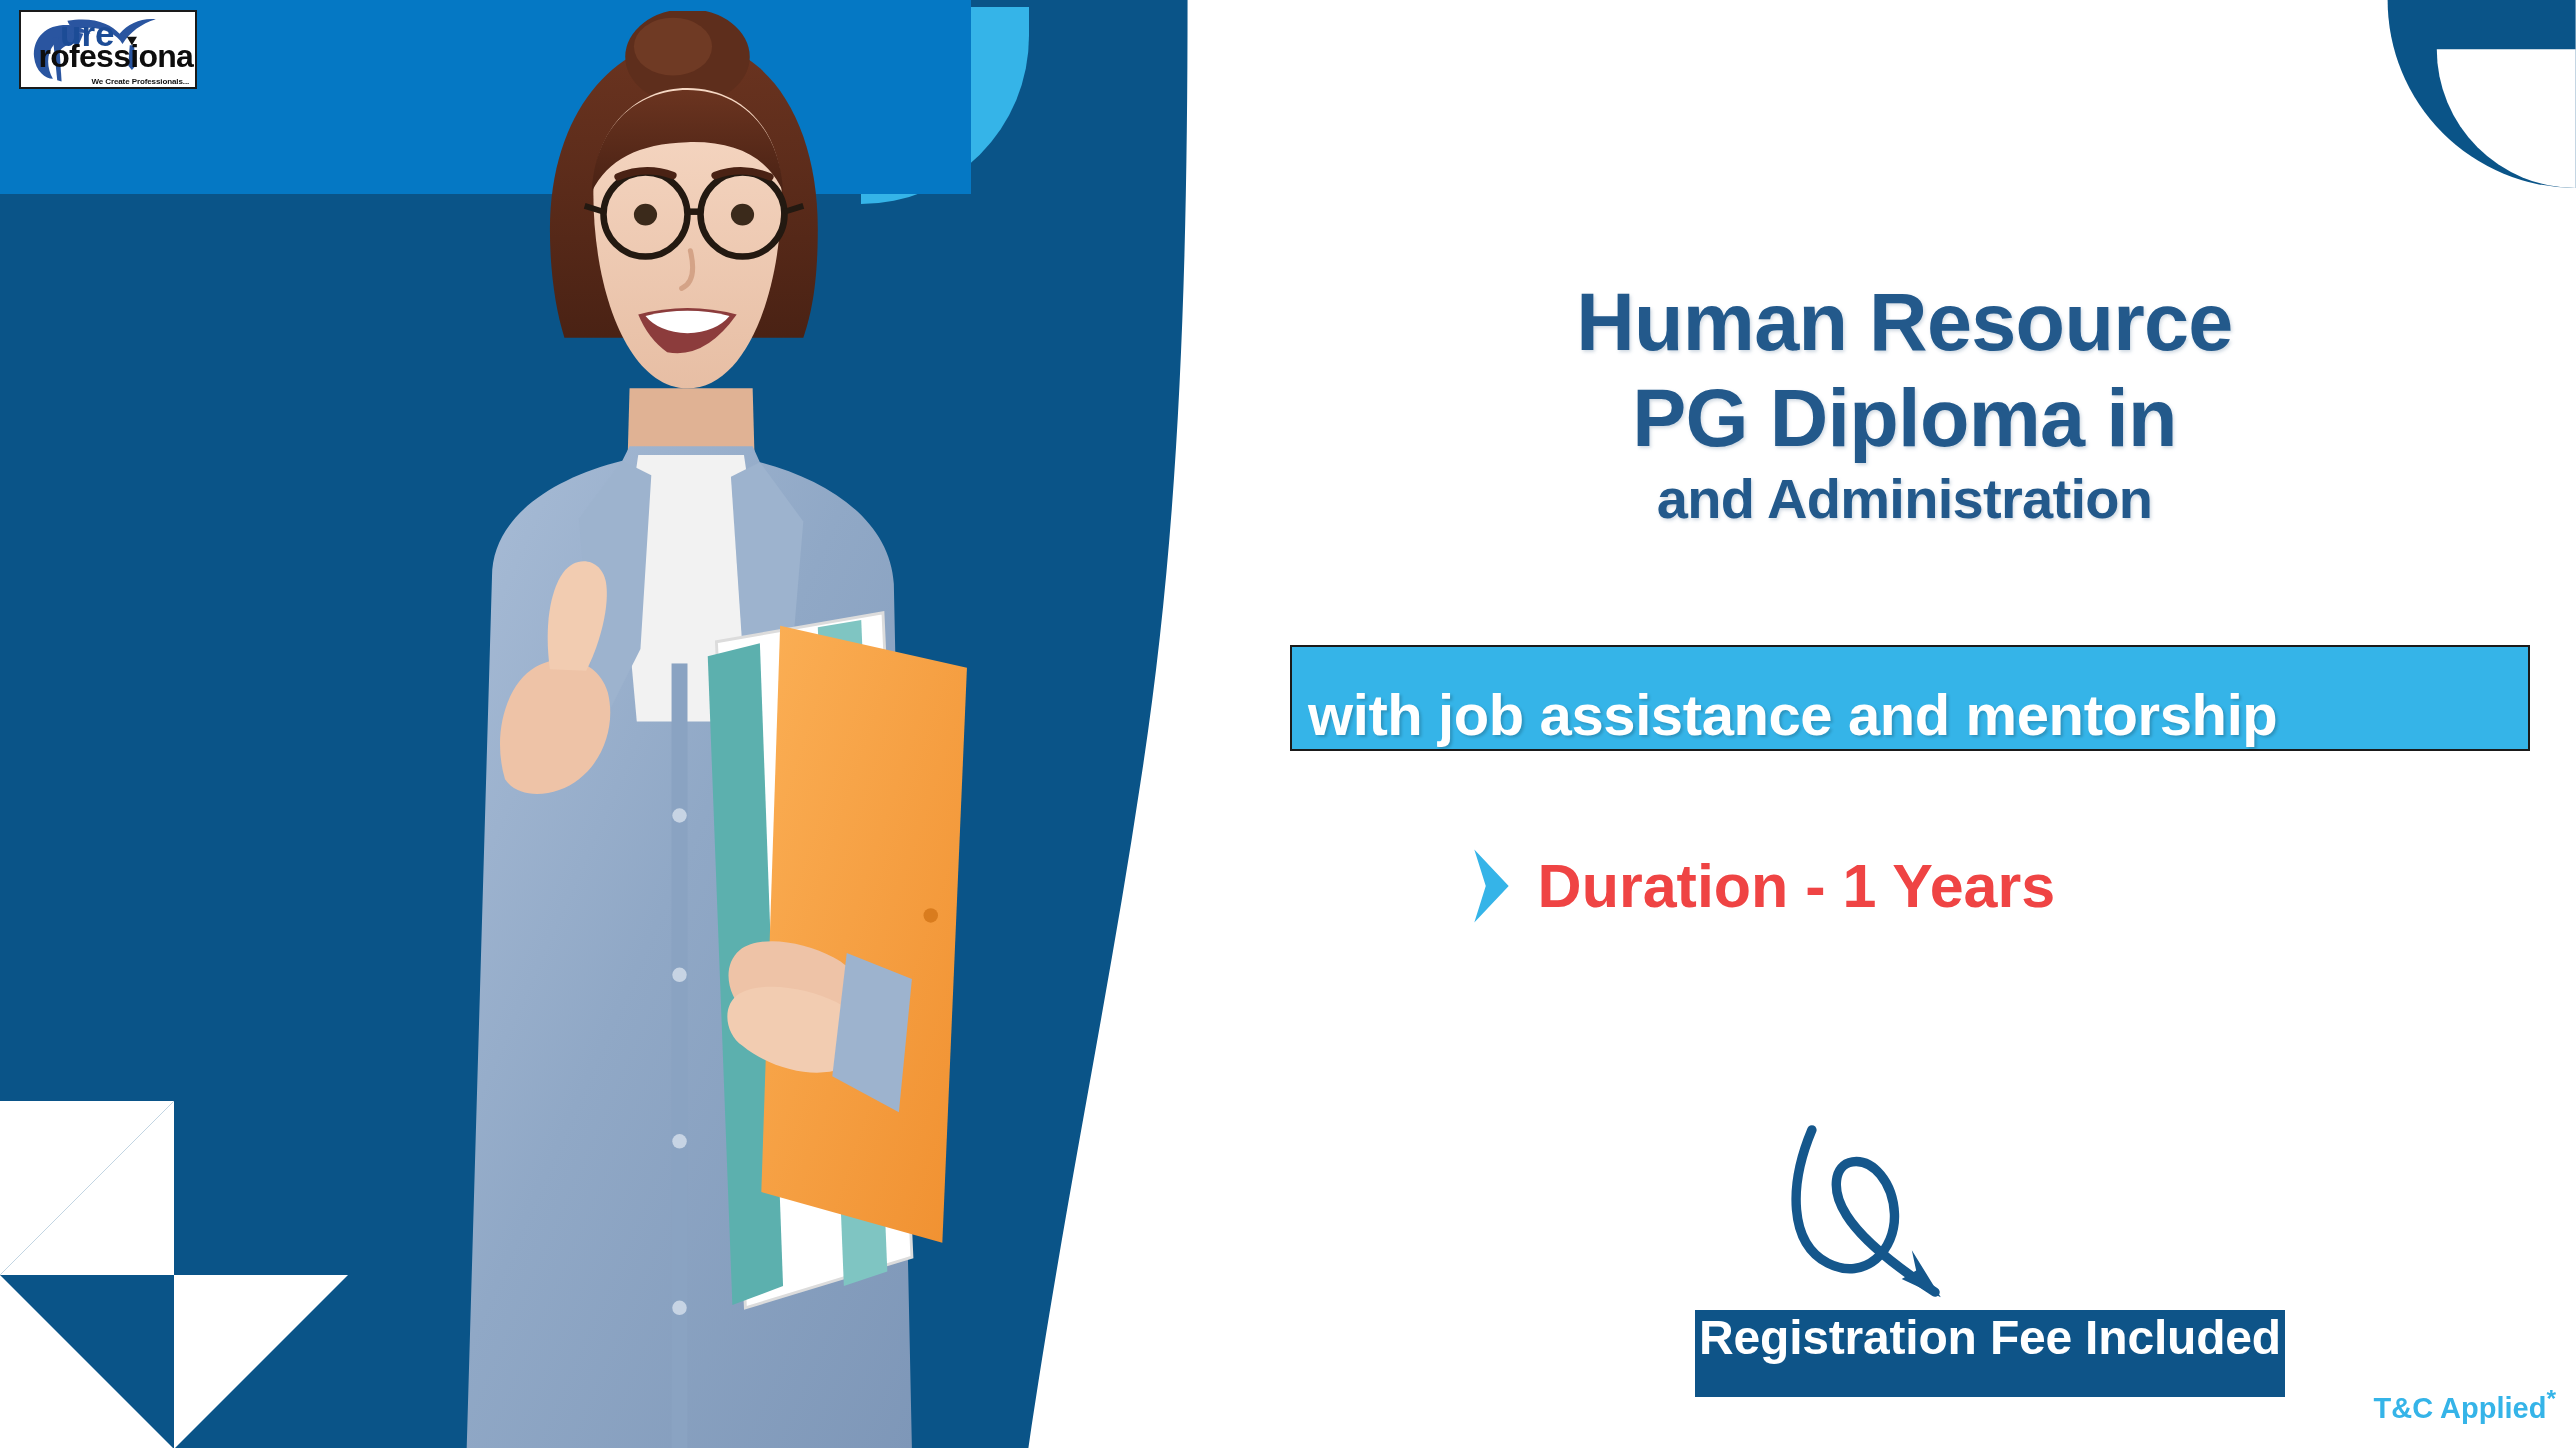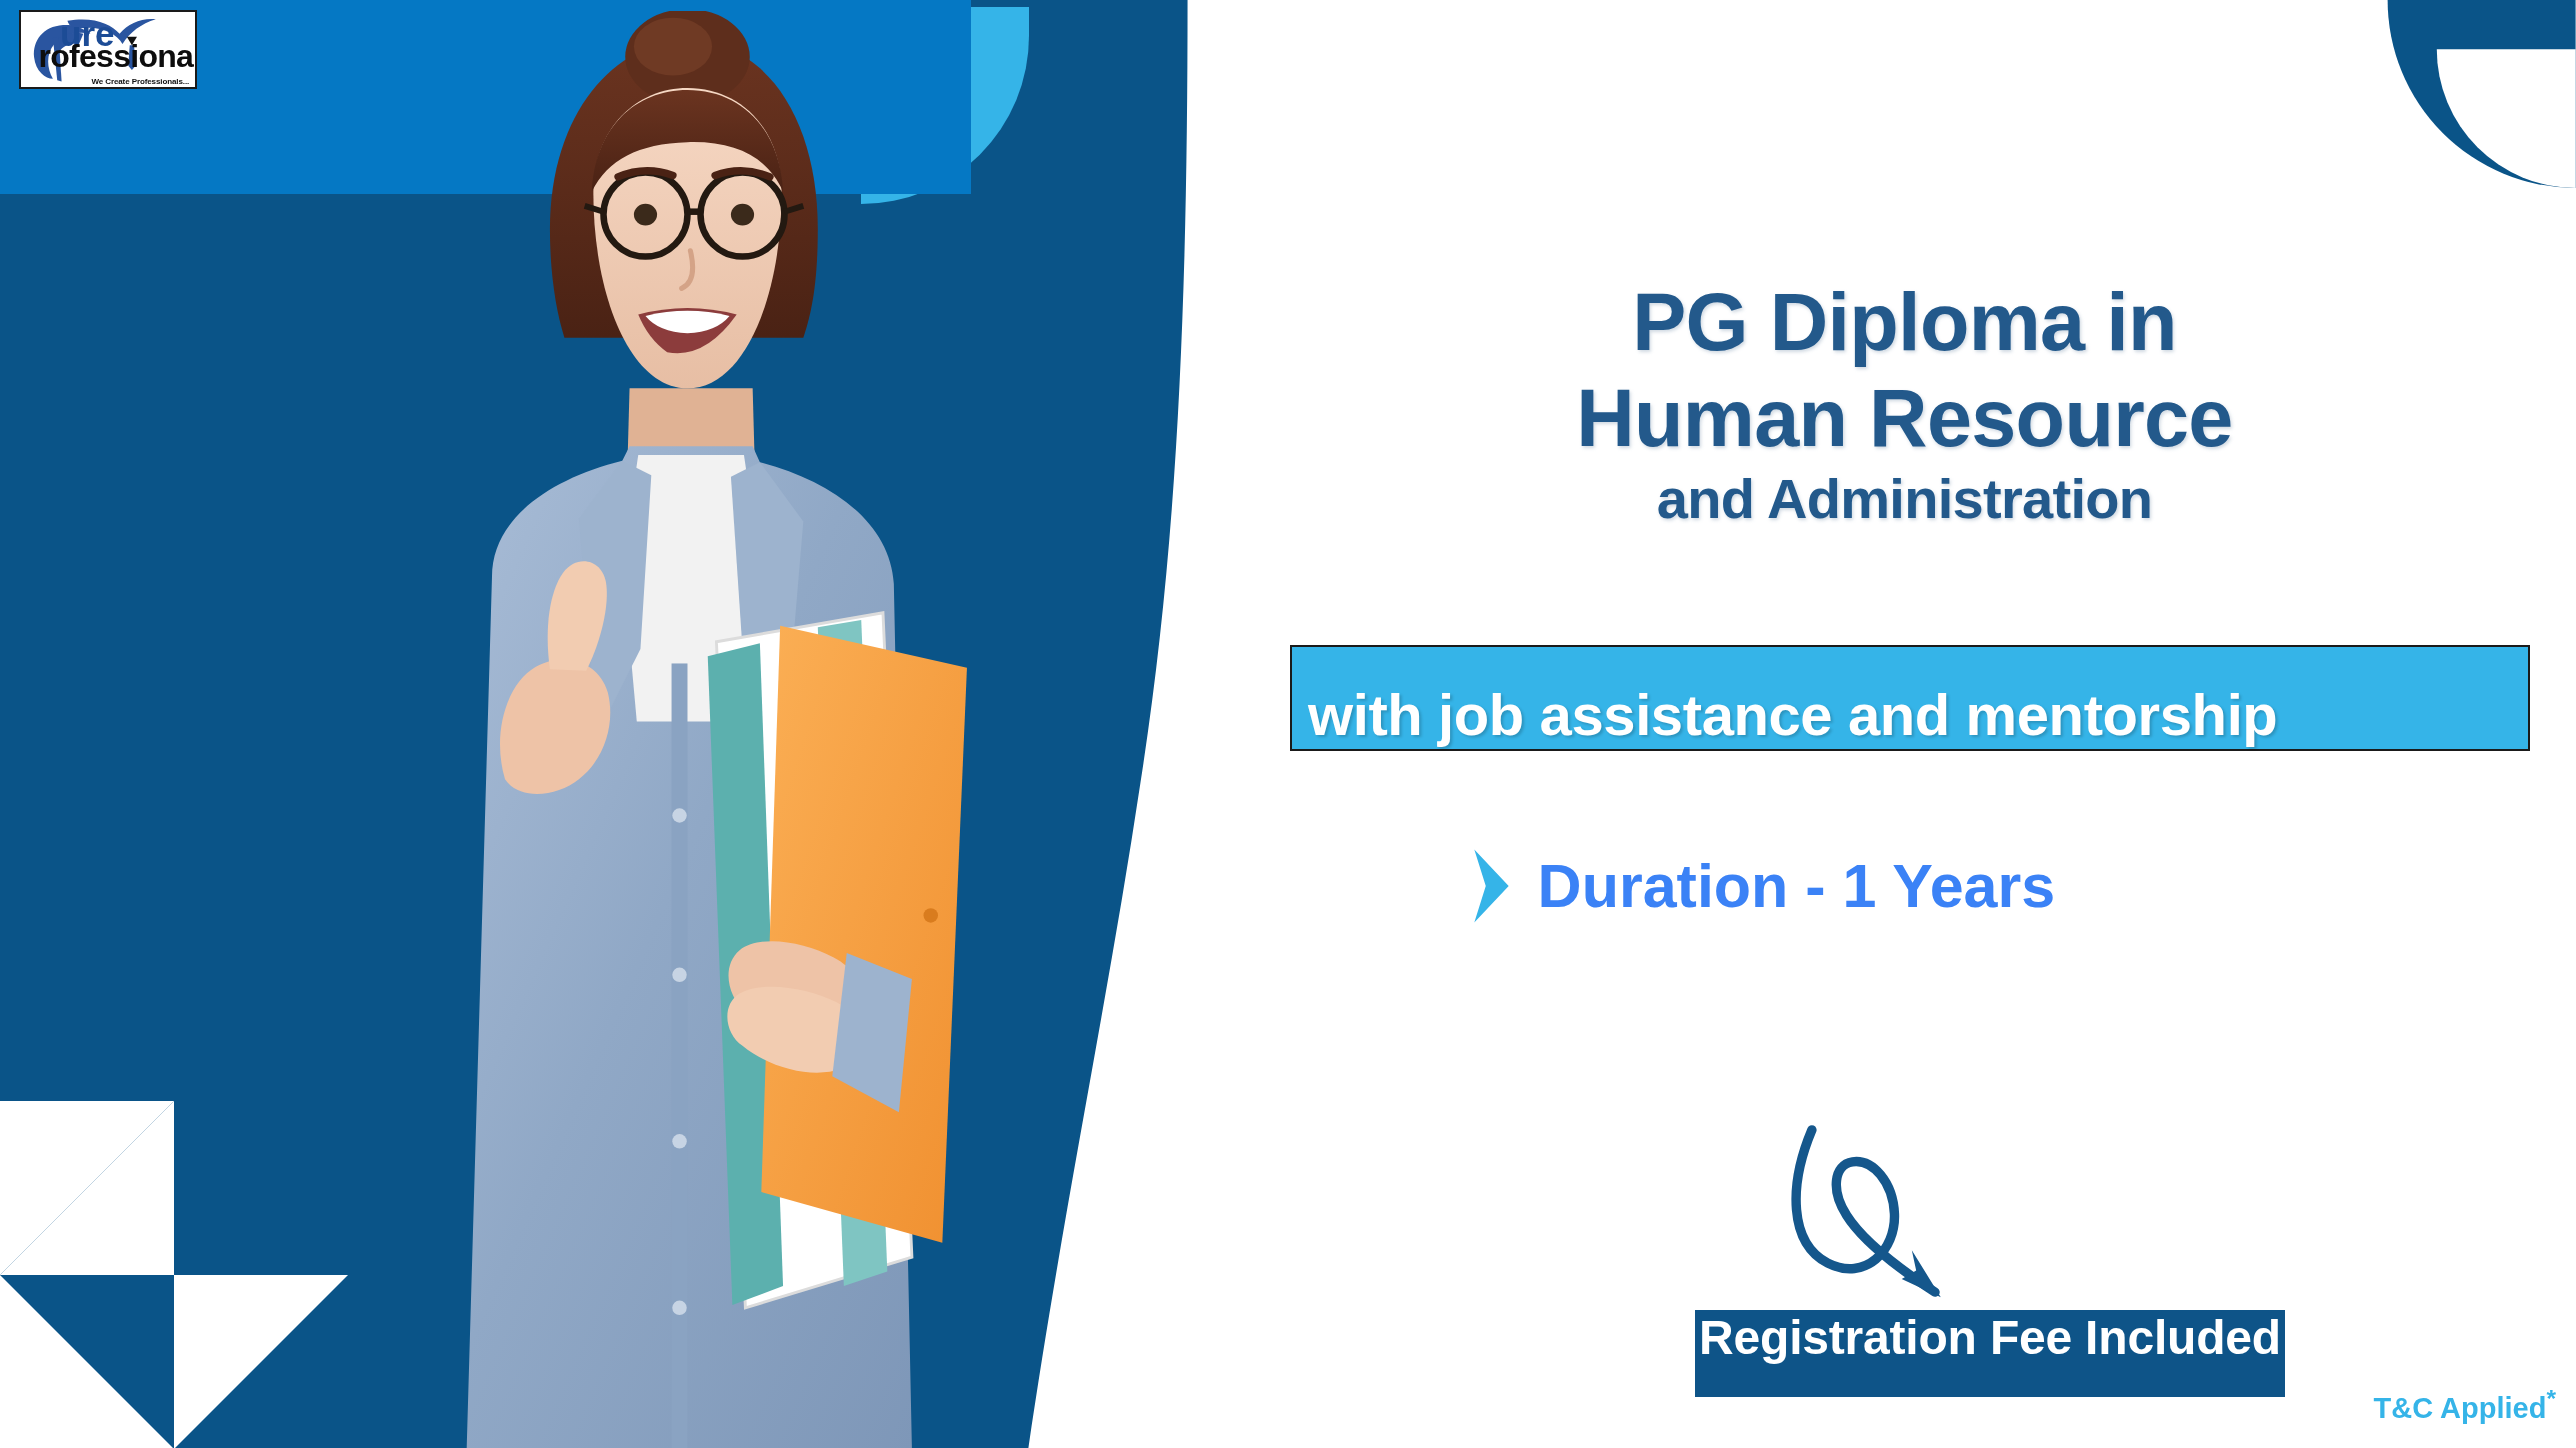--- a/index.html
+++ b/index.html
@@ -164,21 +164,21 @@
     white-space: nowrap;
     text-shadow: 2.2px 2.2px 2.9px rgba(0,0,0,0.18);
     font-family: "Liberation Sans", sans-serif;
     margin-top: 32px;
   }
 
   .bullet-row {
     position: absolute;
     display: flex;
     align-items: center;
-    color: #3b82f6;
+    color: #ef4444;
     font-weight: bold;
     white-space: nowrap;
     font-family: "Liberation Sans", sans-serif;
   }
   .bullet-row .chev {
     width: 43px;
     height: 80px;
     flex: 0 0 auto;
     margin-right: 24.6px;
   }
@@ -347,22 +347,22 @@
   <div class="corner-ring">
     <svg width="290" height="188" viewBox="0 0 400 260">
       <path d="M400,0 L400,260 A260,260 0 0 1 140,0 Z" fill="#0A5488"></path>
       <path d="M400,68 L400,260 A192,192 0 0 1 208,68 Z" fill="#ffffff"></path>
     </svg>
   </div>
 
   <div class="content">
 
     <div class="headline">
+      <span class="hl hl2">Human Resource</span>
       <span class="hl hl1">PG Diploma in</span>
-      <span class="hl hl2">Human Resource</span>
       <span class="hl hl3">and Administration</span>
     </div>
 
     <div class="subtitle-bar">
       <span>with job assistance and mentorship</span>
     </div>
 
     <div class="bullet-row row-duration">
       <svg class="chev" viewBox="0 0 60 110">
         <path d="M6,4 L54,55 L6,106 L22,55 Z" fill="#35B4E8"></path>

